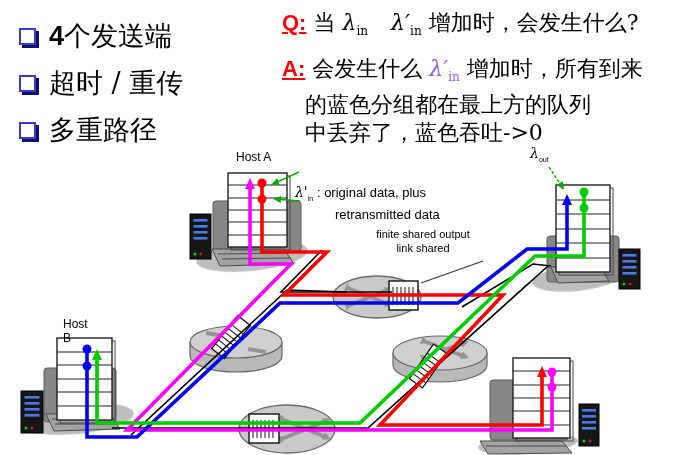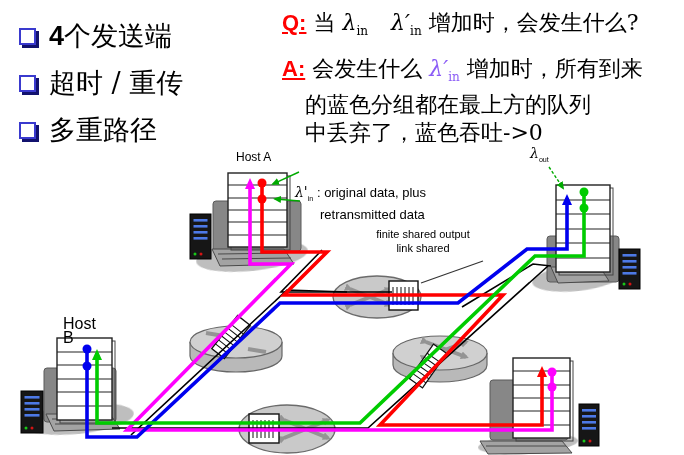--- a/index.html
+++ b/index.html
@@ -22,24 +22,24 @@
   .a-line2,.a-line3{padding-left:23px;}
   .lam{font-family:"DejaVu Serif",serif;margin-top:28px;}
   .lam i{font-style:italic;}
   .lam sub,.lbl sub{font-size:0.55em;}
   .gap{margin-left:16px;}
   .red-lam{color:#8b5cf6;}
   
   .lbl{position:absolute;color:#000;font-size:12px;white-space:nowrap;}
   .lbl .ls{font-family:"DejaVu Serif",serif;font-style:italic;font-size:14px;}
   .host-a{left:236px;top:150px;font-size:12px;}
-  .host-b{left:63px;top:317px;font-size:16px;line-height:14px;}
+  .host-b{left:63px;top:317px;font-size:12px;line-height:14px;}
   .lam-in{left:295px;top:160px;font-size:13px;}
   .lam-inp{left:295px;top:185px;font-size:13px;line-height:15px;}
-  .lam-inp .ind{margin-left:25px;}
+  .lam-inp .ind{margin-left:40px;}
   .lam-out{left:530px;top:145px;font-size:13px;}
   .buffers{left:343px;top:227px;width:160px;text-align:center;font-size:11px;line-height:14px;}
   svg{position:absolute;left:0;top:0;}
 </style>
 </head>
 <body>
 
 <div class="stage">
 
   <div class="bullets">

